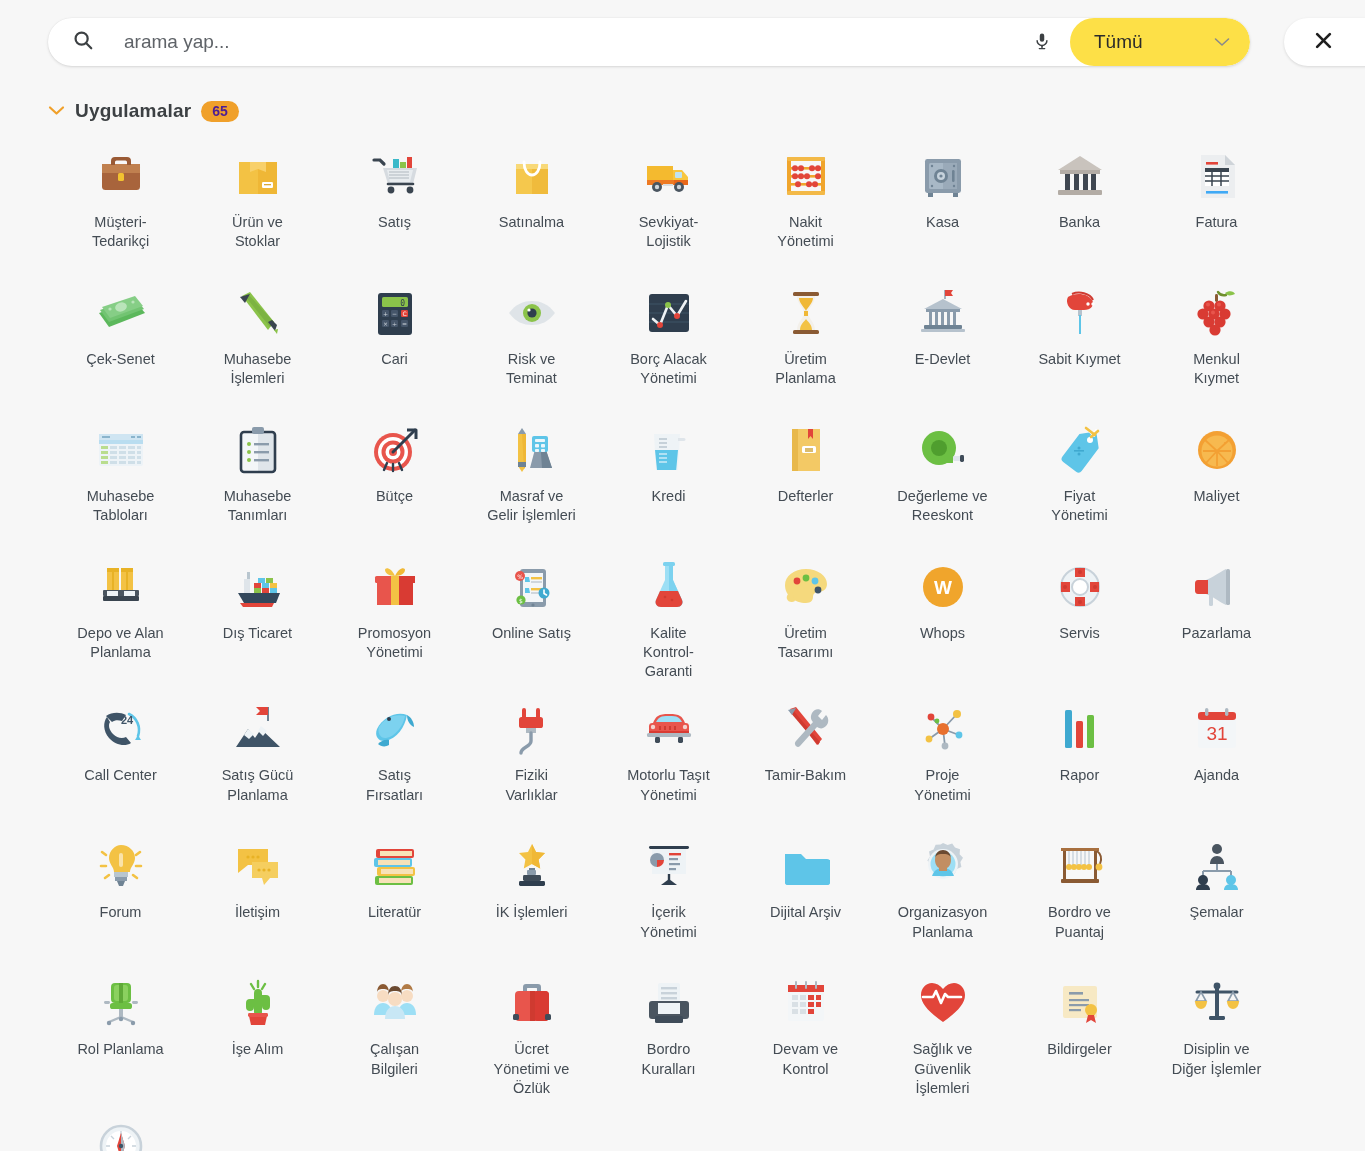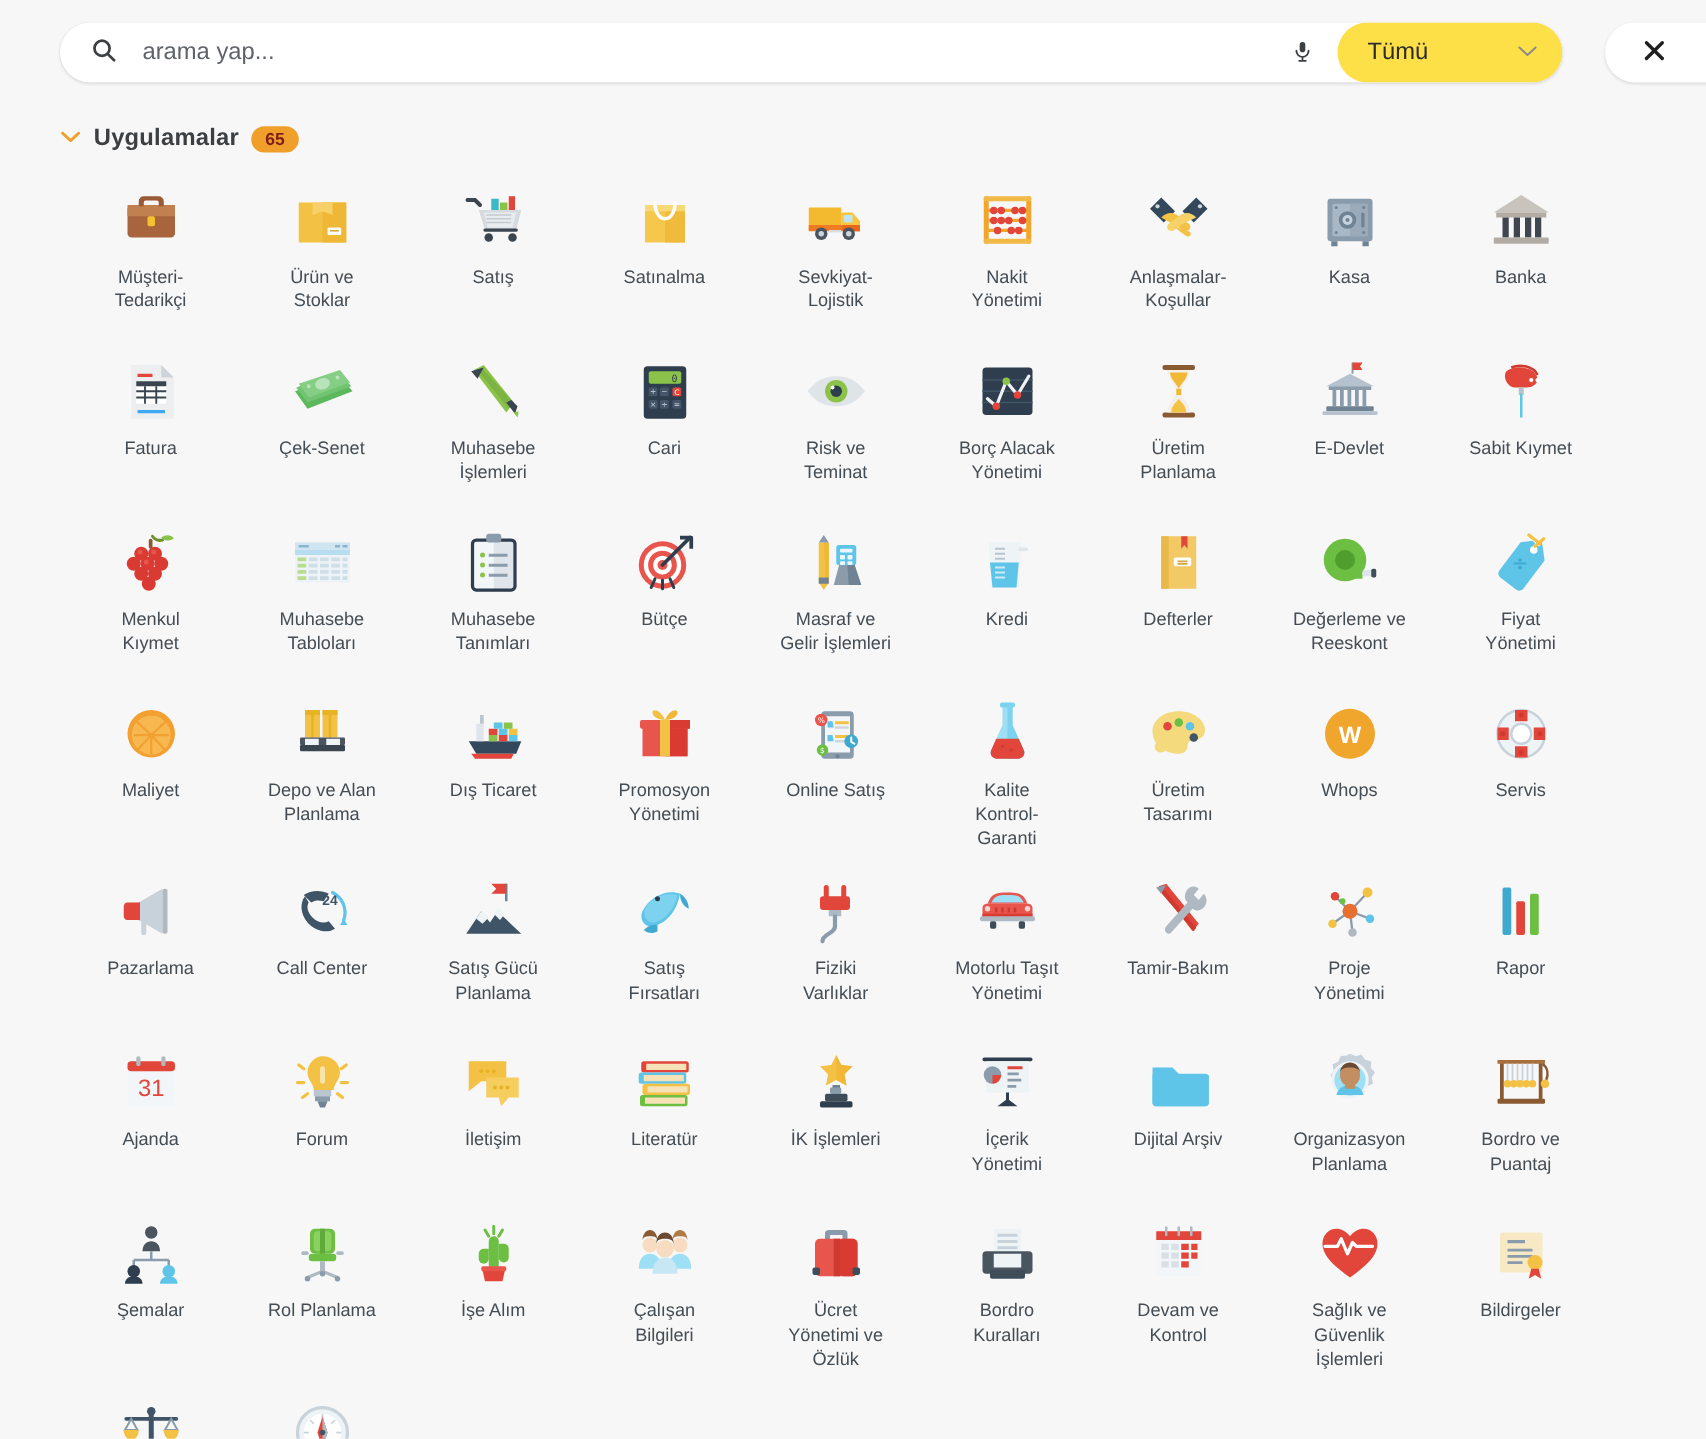--- a/index.html
+++ b/index.html
@@ -27,21 +27,21 @@
     flex: 0 0 1202px;
     background: #ffffff;
     border-radius: 24px;
     box-shadow: 0 1px 3px rgba(0,0,0,0.13), 0 0 0 0.5px rgba(0,0,0,0.03);
     overflow: hidden;
   }
   .search-field {
     flex: 1 1 auto;
     display: flex;
     align-items: center;
-    gap: 20px;
+    gap: 30px;
     padding-left: 24px;
     min-width: 0;
   }
   .search-icon { flex: 0 0 auto; display: block; color: #3c4043; }
   .search-input {
     border: 0; outline: 0; background: transparent;
     font-family: "Liberation Sans", sans-serif;
     font-size: 19px; color: #3c4043;
     width: 100%; padding: 0;
   }
@@ -84,21 +84,21 @@
     display: flex; align-items: center; gap: 10px;
     padding: 16px 16px 10px 48px;
     user-select: none;
   }
   .section-caret { color: #f0a02a; display: block; }
   .section-title {
     font-size: 19px; font-weight: bold; letter-spacing: 0.2px;
     color: #3c4043;
   }
   .section-count {
-    background: #f0a02a; color: #7f1d1d;
+    background: #f0a02a; color: #4c1d95;
     font-size: 14px; font-weight: bold;
     border-radius: 11px;
     padding: 3px 11px 4px;
     line-height: 1;
   }
 
   
   .app-grid {
     display: grid;
     grid-template-columns: repeat(9, 137px);
@@ -234,29 +234,20 @@
         <svg width="56" height="56" viewBox="0 0 56 56">
           <use href="#i-abacus-icon"></use>
         </svg>
       </span>
       <span class="tile-label">Nakit
 Yönetimi</span>
     </div>
     <div class="app-tile">
       <span class="tile-icon">
         <svg width="56" height="56" viewBox="0 0 56 56">
-          <use href="#i-handshake-icon"></use>
-        </svg>
-      </span>
-      <span class="tile-label">Anlaşmalar-
-Koşullar</span>
-    </div>
-    <div class="app-tile">
-      <span class="tile-icon">
-        <svg width="56" height="56" viewBox="0 0 56 56">
           <use href="#i-safe-vault-icon"></use>
         </svg>
       </span>
       <span class="tile-label">Kasa</span>
     </div>
     <div class="app-tile">
       <span class="tile-icon">
         <svg width="56" height="56" viewBox="0 0 56 56">
           <use href="#i-bank-icon"></use>
         </svg>

